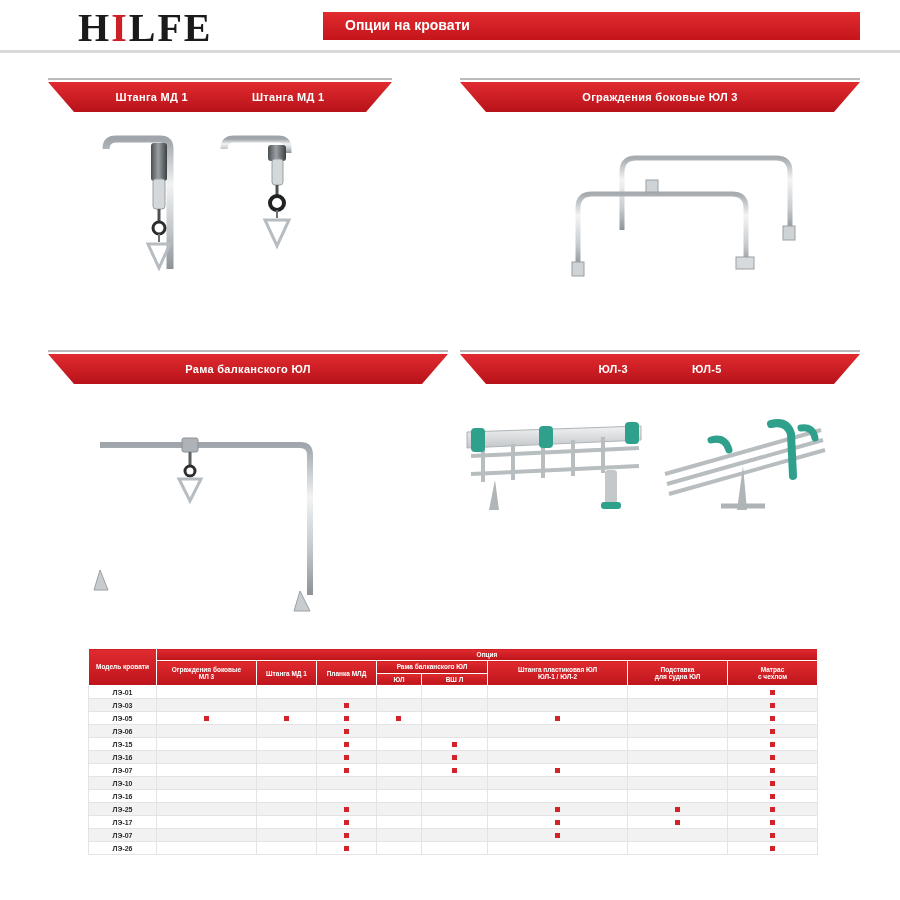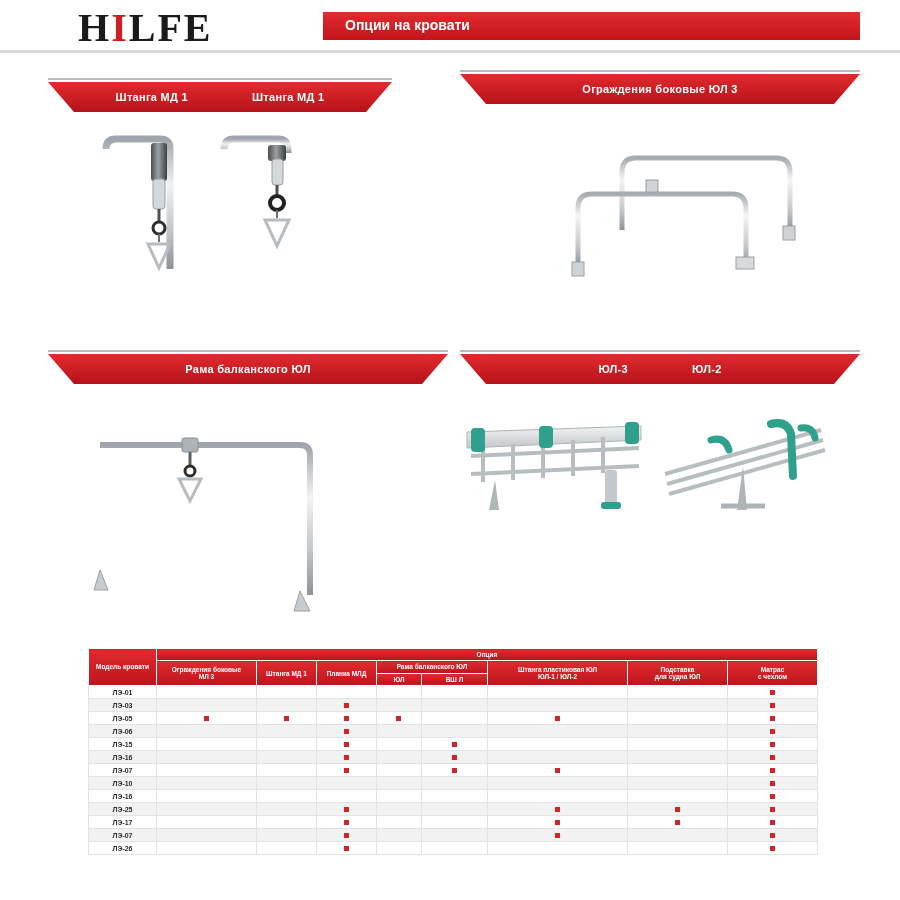--- a/index.html
+++ b/index.html
@@ -204,21 +204,21 @@
         <rect x="80" y="20" width="18" height="16" rx="3" fill="url(#darkBlk)"></rect>
         <rect x="84" y="34" width="11" height="26" rx="3" fill="#d4d8da" stroke="#9aa0a4" stroke-width="1"></rect>
         <path d="M89 60 v12" stroke="#4d5154" stroke-width="3"></path>
         <circle cx="89" cy="78" r="7" fill="none" stroke="#1f2123" stroke-width="4"></circle>
         <path d="M89 85 v8" stroke="#6b7074" stroke-width="2"></path>
         <path d="M77 95 h24 l-12 26 z" fill="none" stroke="#b7bcc0" stroke-width="3"></path>
       </g>
     </svg>
   </div>
 
-  <div class="banner" style="left:460px; top:74px; width:400px;text-align:right;">
+  <div class="banner" style="left:460px; top:82px; width:400px;text-align:right;">
     <div class="hairline"></div>
     <div class="bg"></div>
     <div class="labels">
       <span>Ограждения боковые ЮЛ 3</span>
     </div>
   </div>
 
   <div class="panel" style="left:540px; top:130px;">
     <svg width="300" height="160" viewBox="0 0 300 160">
       <defs>
@@ -269,21 +269,21 @@
         <path d="M97 74 h22 l-11 22 z" fill="none" stroke="#b7bcc0" stroke-width="3"></path>
       </g>
     </svg>
   </div>
 
   <div class="banner" style="left:460px; top:354px; width:400px;">
     <div class="hairline"></div>
     <div class="bg"></div>
     <div class="labels">
       <span>ЮЛ-3</span>
-      <span>ЮЛ-2</span>
+      <span>ЮЛ-5</span>
     </div>
   </div>
 
   <div class="panel" style="left:455px; top:410px;">
     <svg width="400" height="125" viewBox="0 0 400 125">
       <defs>
         <linearGradient id="plasticTop" x1="0" y1="0" x2="0" y2="1">
           <stop offset="0%" stop-color="#f1f2f3"></stop>
           <stop offset="100%" stop-color="#c3c7ca"></stop>
         </linearGradient>

